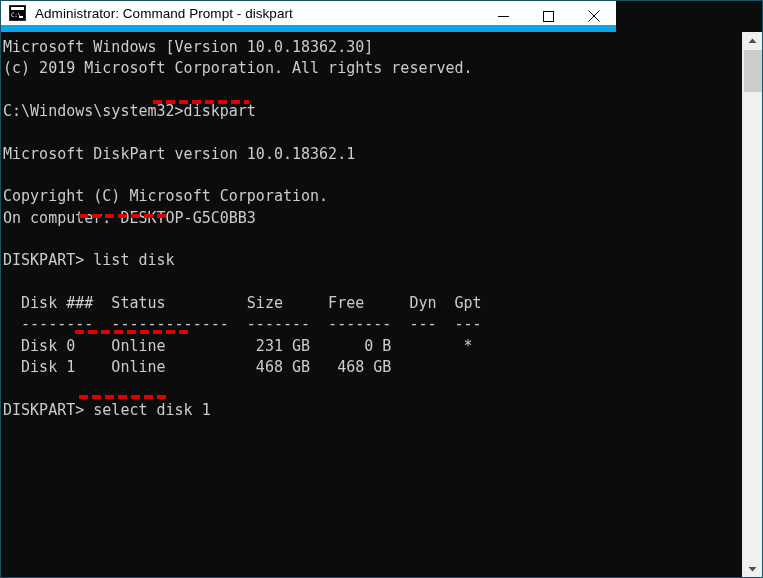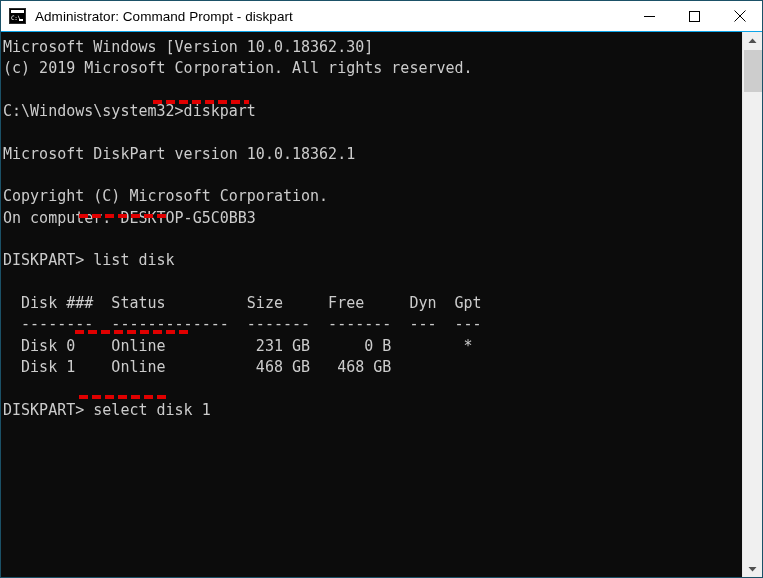--- a/index.html
+++ b/index.html
@@ -22,26 +22,26 @@
     background: #0c0c0c;
     border: 1px solid #1b5167;
     overflow: hidden;
   }
 
   
   #titlebar {
     position: absolute;
     left: 0;
     top: 0;
-    width: 761px;
+    width: 615px;
     height: 31px;
     background: #ffffff;
     display: flex;
     align-items: center;
-    border-bottom: 1px solid #0ea5e9;
+    border-bottom: 7px solid #0ea5e9;
     box-sizing: border-box;
   }
   #app-icon {
     width: 17px;
     height: 16px;
     margin-left: 8px;
     margin-right: 9px;
     flex: 0 0 auto;
     position: relative;
     background: #000000;

